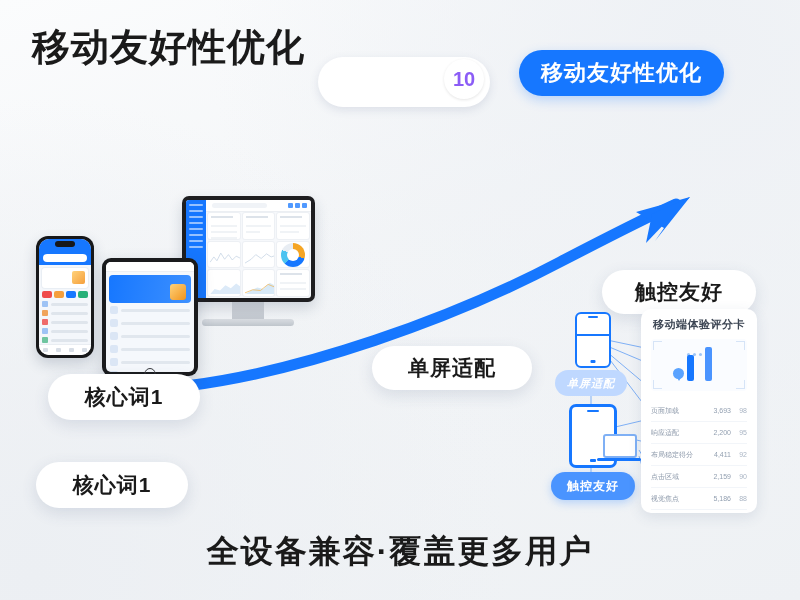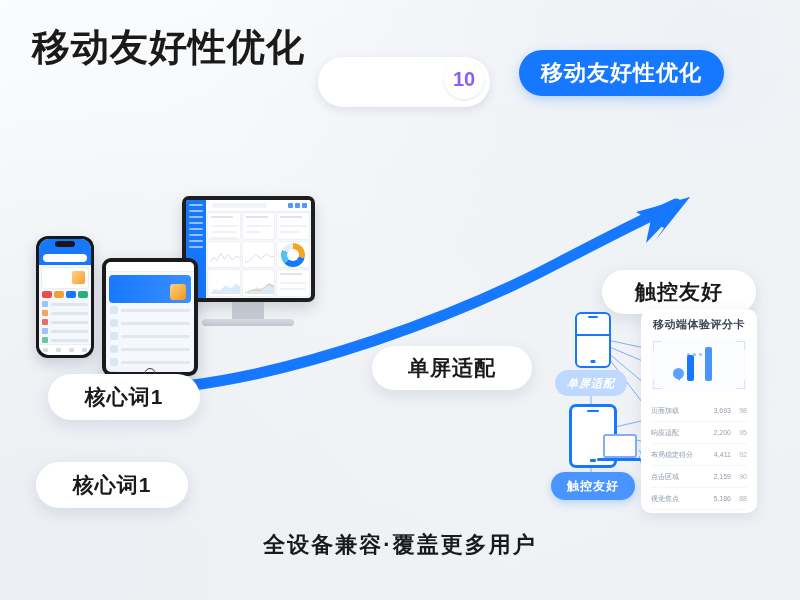--- a/index.html
+++ b/index.html
@@ -187,21 +187,21 @@
   .sc-dots s{width:3px;height:3px;border-radius:50%;background:#9fc5f5;display:block;}
   .sc-rows{margin:9px 10px 0;}
   .sc-row{display:flex;align-items:center;justify-content:space-between;height:21px;border-bottom:1px solid #f2f5f9;font-size:7px;color:#9aa6b6;}
   .sc-row .nm{flex:1;color:#8e9aab;}
   .sc-row .v1{width:26px;text-align:right;color:#93a0b1;}
   .sc-row .v2{width:16px;text-align:right;color:#aab5c4;}
 
   
   #footer{
     position:absolute;left:0;right:0;top:530px;text-align:center;
-    font-size:22px;font-weight:700;color:#1a1a1a;letter-spacing:2px;
+    font-size:32px;font-weight:700;color:#1a1a1a;letter-spacing:2px;
   }
 </style>
 </head>
 <body>
 
 <div id="stage">
 
   <div id="headline">移动友好性优化</div>
 
   <div id="top-badge">

